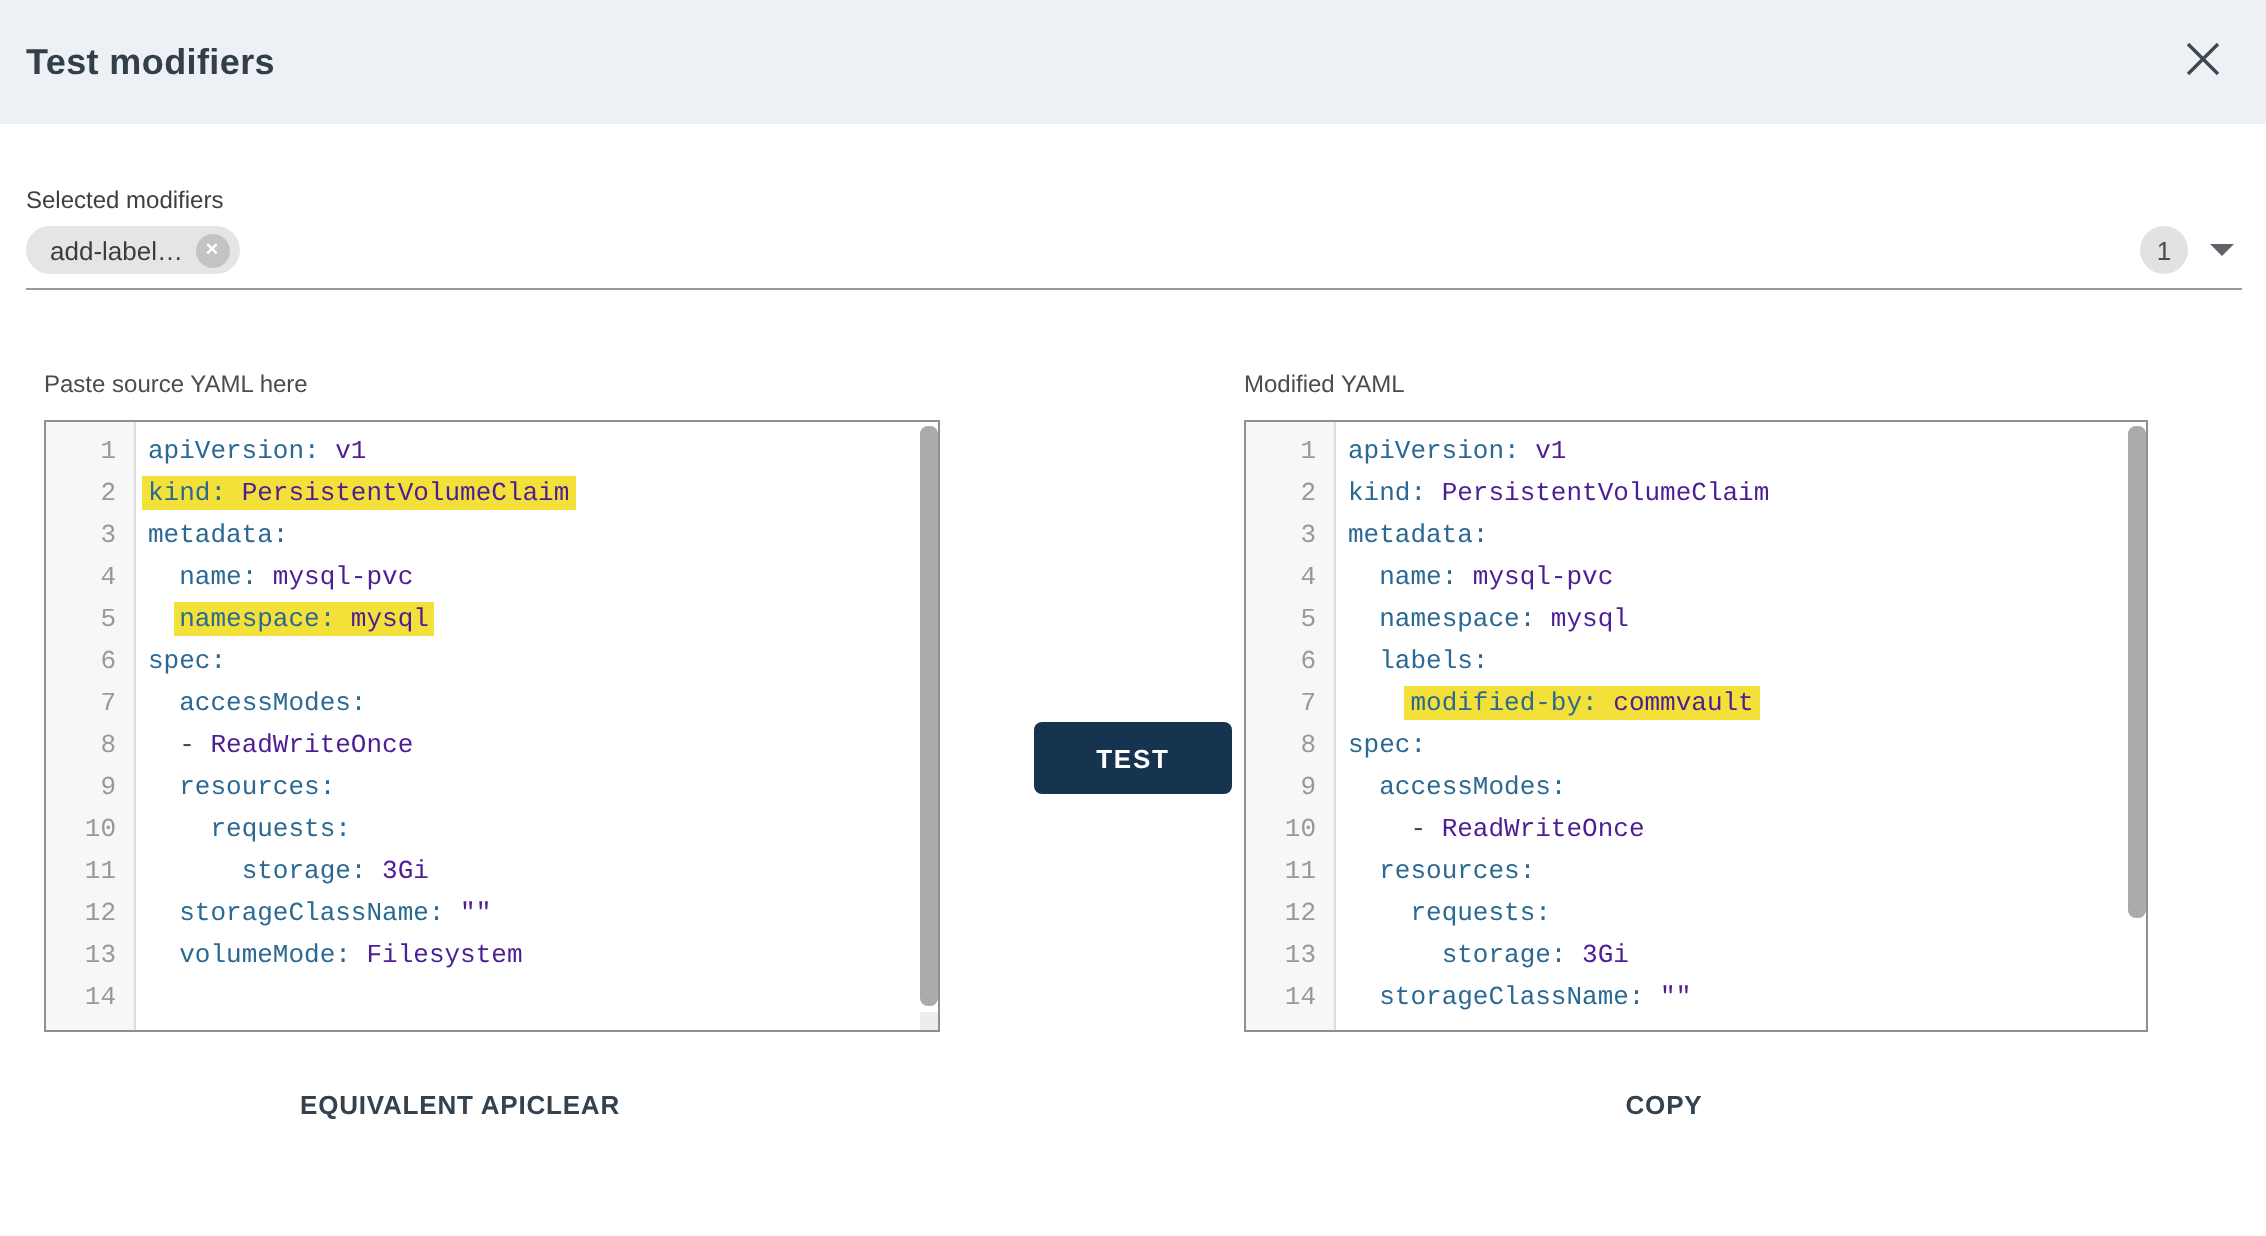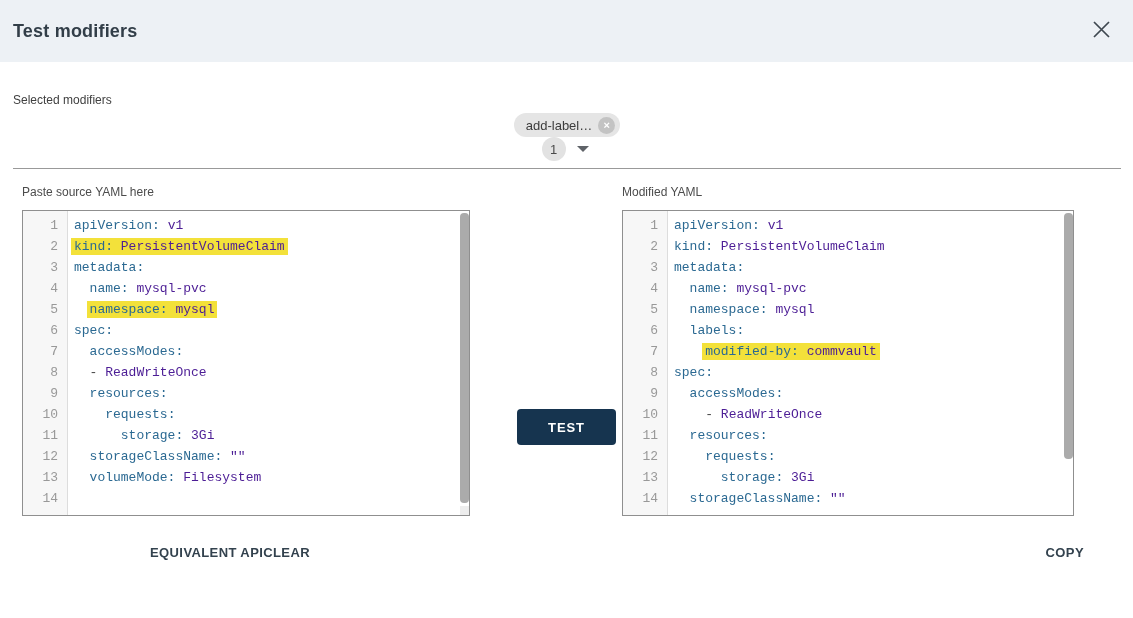--- a/index.html
+++ b/index.html
@@ -10,21 +10,21 @@
   
   .header { position:absolute; top:0; left:0; width:1133px; height:62px; background:#edf1f5;
             display:flex; align-items:center; justify-content:space-between; padding:0 20px 0 13px; }
   .header-title { font-size:18px; font-weight:bold; color:#323e48; letter-spacing:.2px; }
   .close-btn { width:24px; height:24px; display:flex; align-items:center; justify-content:center; cursor:pointer; background:none; border:none; }
 
   
   .select-field { position:absolute; top:93px; left:13px; width:1108px; }
   .select-label { font-size:12px; color:#404040; }
   .select-row { display:flex; align-items:center; justify-content:space-between; margin-top:6px;
-                padding-bottom:7px; border-bottom:1px solid #999;flex-direction:column; }
+                padding-bottom:7px; border-bottom:1px solid #999; }
   .chip { display:inline-flex; align-items:center; height:24px; background:#e5e5e5; border-radius:13px;
           padding:0 5px 0 12px; }
   .chip-label { font-size:13px; color:#3c3c3c; margin-right:6px; }
   .chip-remove { width:17px; height:17px; border-radius:50%; background:#c3c3c3; color:#fff;
                  display:flex; align-items:center; justify-content:center; font-size:11px; font-weight:bold;
                  border:none; cursor:pointer; line-height:1; }
   .select-right { display:flex; align-items:center; gap:11px; padding-right:4px; }
   .count-badge { width:24px; height:24px; border-radius:50%; background:#e2e2e2; color:#4a4a4a;
                  font-size:13px; display:flex; align-items:center; justify-content:center; }
   .dd-arrow { width:0; height:0; border-left:6px solid transparent; border-right:6px solid transparent;
@@ -49,27 +49,27 @@
 
   .vscroll { position:absolute; top:0; right:0; width:9px; height:100%; background:transparent; }
   .vthumb { position:absolute; left:0; width:9px; background:#ababab; border-radius:4px; cursor:pointer; }
   .vthumb.full  { top:2px; height:290px; }
   .vthumb.part  { top:2px; height:246px; }
   .scroll-corner { position:absolute; right:0; bottom:0; width:9px; height:9px; background:#ededed; }
 
   
   .test-btn { position:absolute; left:517px; top:361px; width:99px; height:36px; background:#16344f;
               color:#fff; font-family:"Liberation Sans", sans-serif; font-size:13px; font-weight:bold;
-              letter-spacing:.9px; border:none; border-radius:4px; cursor:pointer;margin-top:48px; }
+              letter-spacing:.9px; border:none; border-radius:4px; cursor:pointer; }
 
   
   .footer-left { position:absolute; left:22px; top:545px; width:448px; display:flex;
                  justify-content:center; padding:0 41px 0 9px; }
-  .footer-right { position:absolute; left:658px; top:545px; width:452px; display:flex;
-                  justify-content:flex-end; padding-right:26px; }
+  .footer-right { position:absolute; left:619px; top:545px; width:452px; display:flex;
+                  justify-content:center; padding-right:26px; }
   .text-btn { background:none; border:none; cursor:pointer; font-family:"Liberation Sans", sans-serif;
               font-size:13px; font-weight:bold; color:#33424e; letter-spacing:.4px; }
 </style>
 </head>
 <body>
 
 <div class="page">
 
   <div class="header">
     <div class="header-title">Test modifiers</div>

